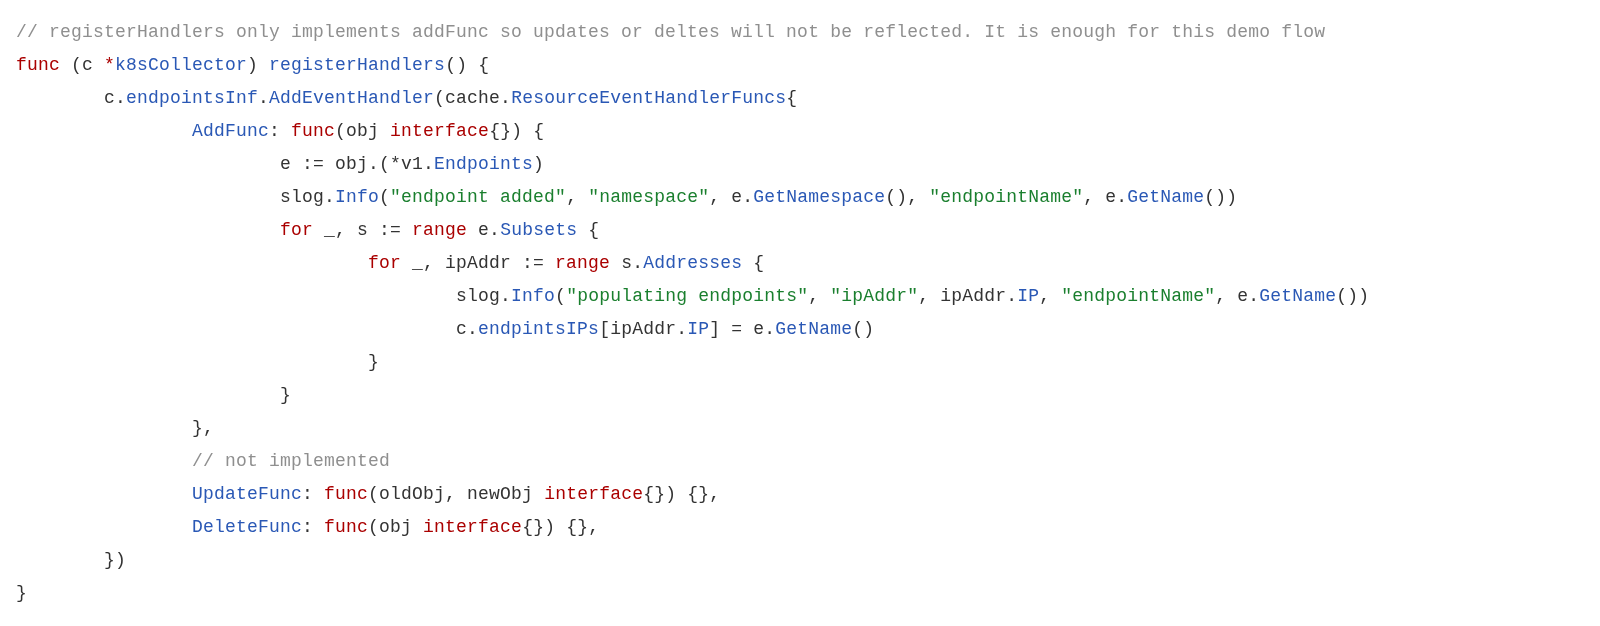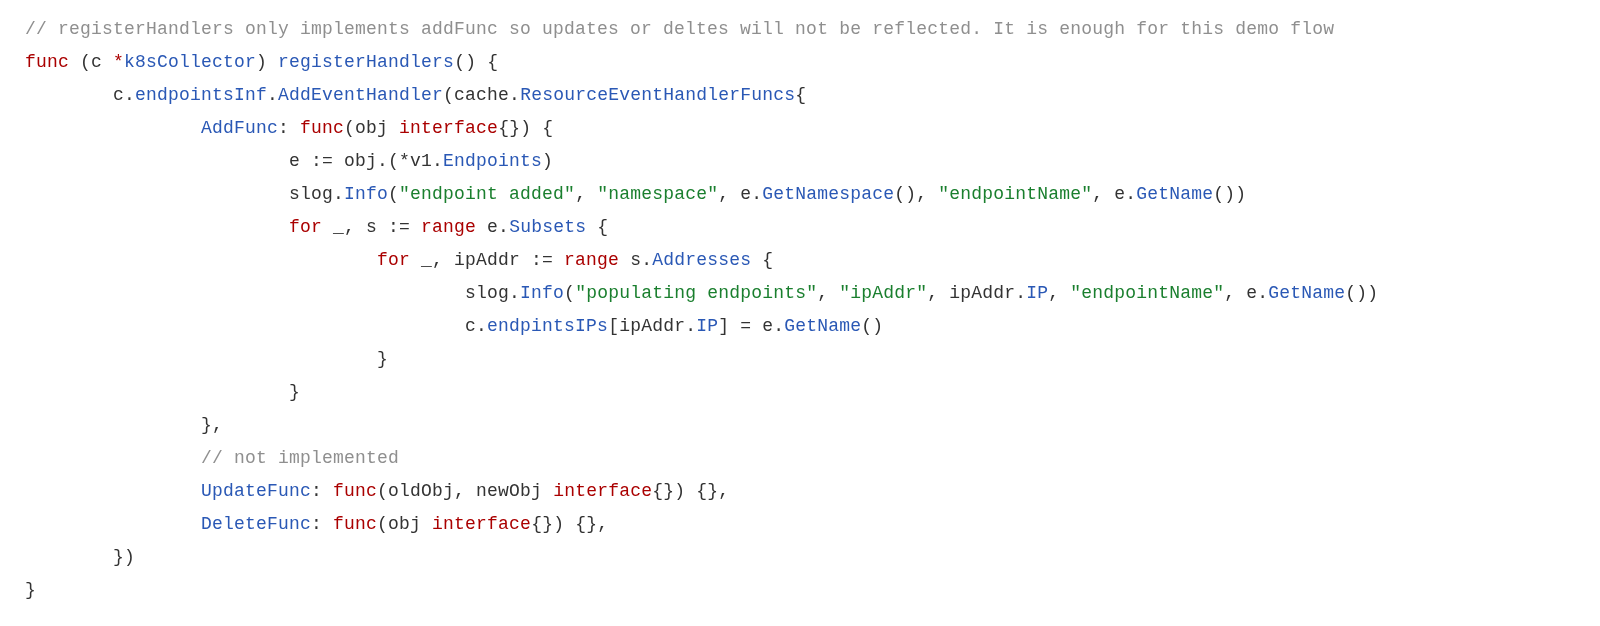--- a/index.html
+++ b/index.html
@@ -8,22 +8,22 @@
     width: 1600px;
     height: 626px;
     background: #ffffff;
     font-family: "SF Mono", ui-monospace, Menlo, Consolas, "Liberation Mono", monospace;
     font-size: 18px;
     line-height: 33px;
     color: #333333;
     overflow: hidden;
   }
   pre.code {
-    margin: 9px;
-    padding: 4px 16px 16px 16px;
+    margin: 0;
+    padding: 16px 16px 16px 16px;
     white-space: pre;
     font-family: inherit;
     font-size: inherit;
     line-height: inherit;
     letter-spacing: 0.2px;
   }
   .c-comment   { color: #8f8f8f; }
   .c-keyword   { color: #aa0000; }
   .c-func      { color: #2a58b5; }
   .c-type      { color: #2a58b5; }

